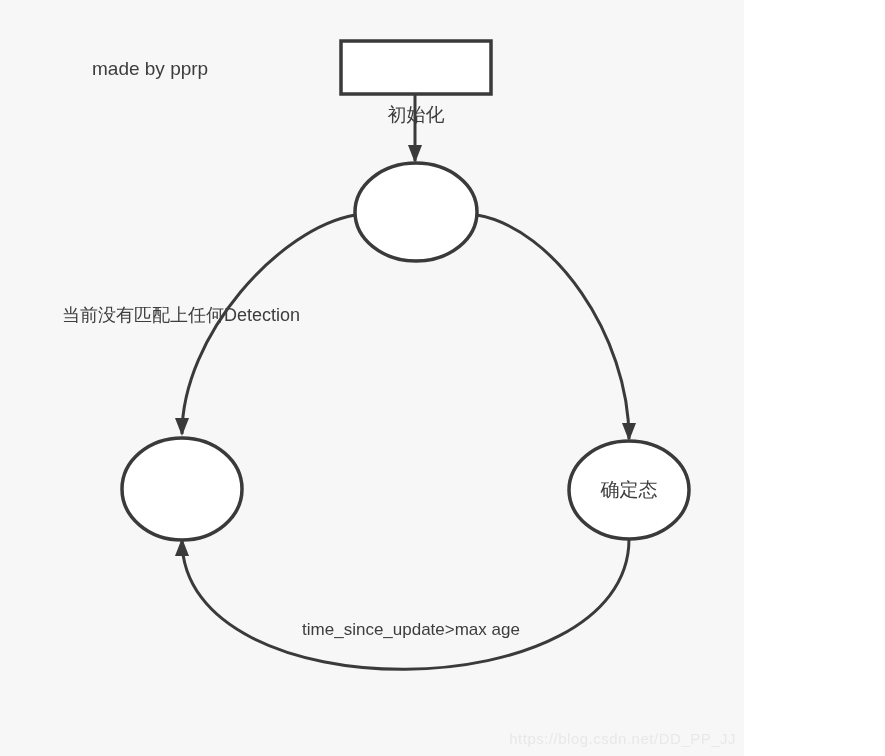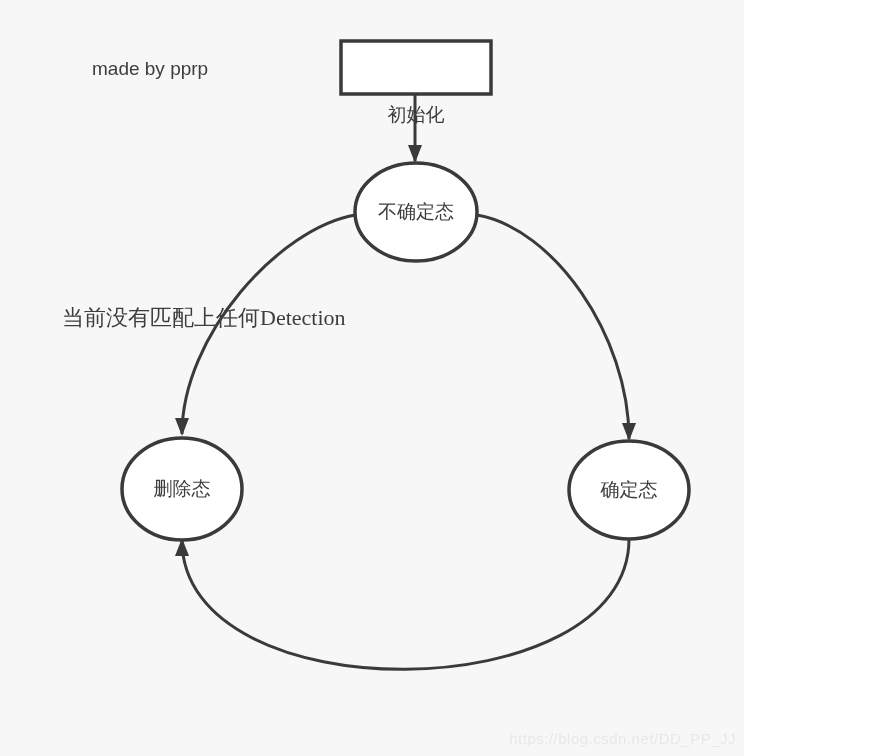--- a/index.html
+++ b/index.html
@@ -20,21 +20,21 @@
     display: flex;
     align-items: center;
     justify-content: center;
     font-size: 19px;
     text-align: center;
   }
   .init-label   { left: 340px; top: 40px;  width: 152px; height: 55px; margin-top: 47px; }
   .tent-label   { left: 355px; top: 163px; width: 122px; height: 98px; }
   .del-label    { left: 122px; top: 438px; width: 120px; height: 102px; }
   .conf-label   { left: 569px; top: 441px; width: 120px; height: 98px; }
-  .edge-no-match { left: 62px;  top: 303px; font-size: 22px; font-family: Liberation Serif, serif; }
+  .edge-no-match { left: 62px;  top: 303px; font-size: 18px; }
   .edge-hits     { left: 612px; top: 278px; font-size: 17px; }
   .edge-maxage {
     position: absolute;
     left: 261px; top: 618px; width: 300px;
     text-align: center; font-size: 17px; line-height: 23px;
   }
   .watermark {
     position: absolute;
     right: 8px; bottom: 9px;
     font-size: 15px;
@@ -63,27 +63,26 @@
 
     <ellipse cx="416" cy="212" rx="61" ry="49" fill="#ffffff" stroke="#3a3a3a" stroke-width="3.5"></ellipse>
     <ellipse cx="182" cy="489" rx="60" ry="51" fill="#ffffff" stroke="#3a3a3a" stroke-width="3.5"></ellipse>
     <ellipse cx="629" cy="490" rx="60" ry="49" fill="#ffffff" stroke="#3a3a3a" stroke-width="3.5"></ellipse>
   </svg>
 
   <div class="lbl credit">made by pprp</div>
 
   <div class="node-label init-label">初始化</div>
 
-  <div class="node-label tent-label">不确定态</div>
 
-  <div class="node-label del-label">删除态</div>
 
   <div class="node-label conf-label">确定态</div>
 
   <div class="lbl edge-no-match">当前没有匹配上任何Detection</div>
 
 
   <div class="edge-maxage">
+    <div>time_since_update&gt;max age</div>
   </div>
 
   <div class="watermark">https://blog.csdn.net/DD_PP_JJ</div>
 
 </div>
 
 </body></html>

